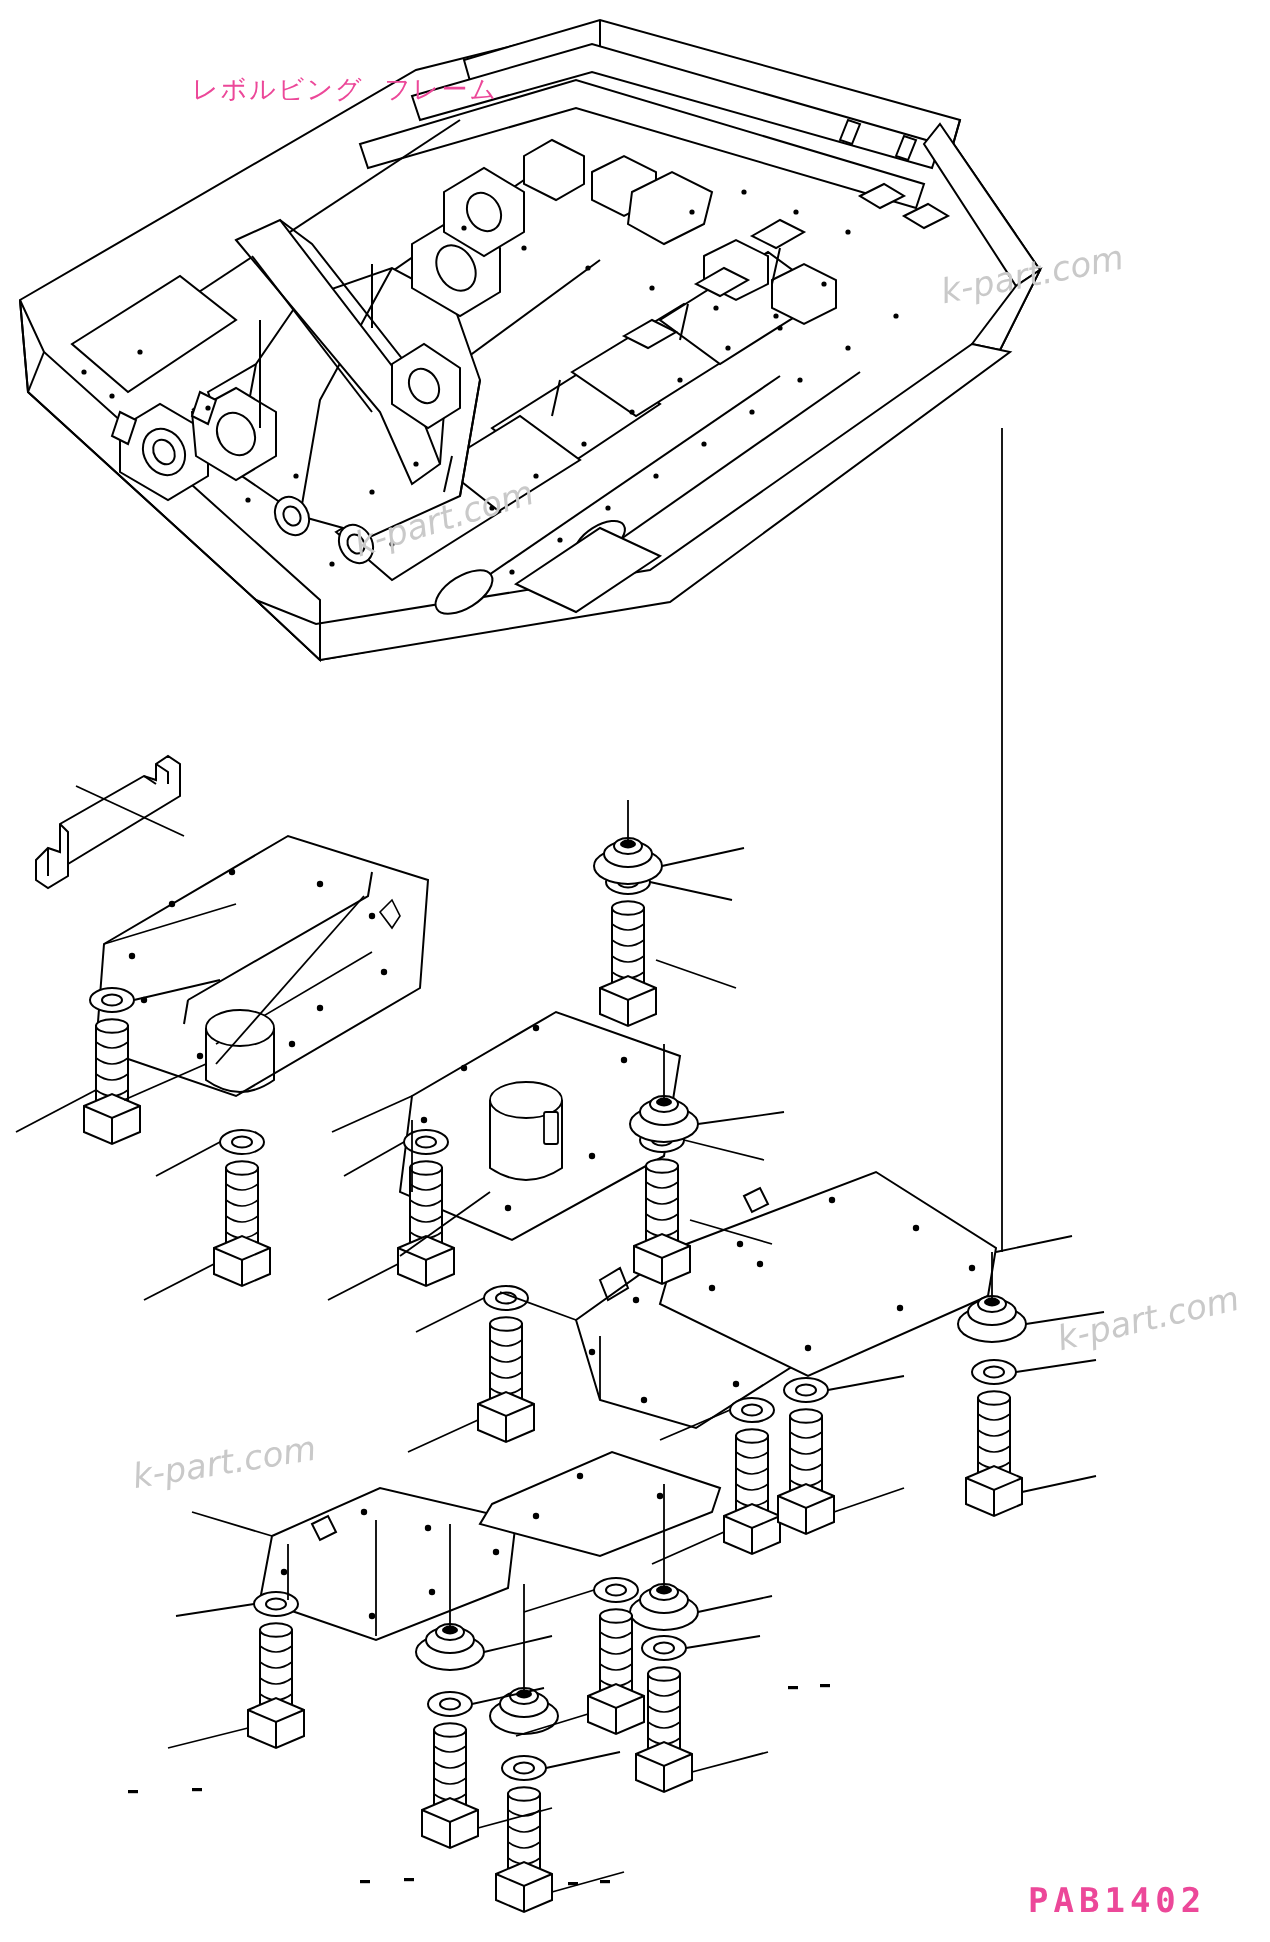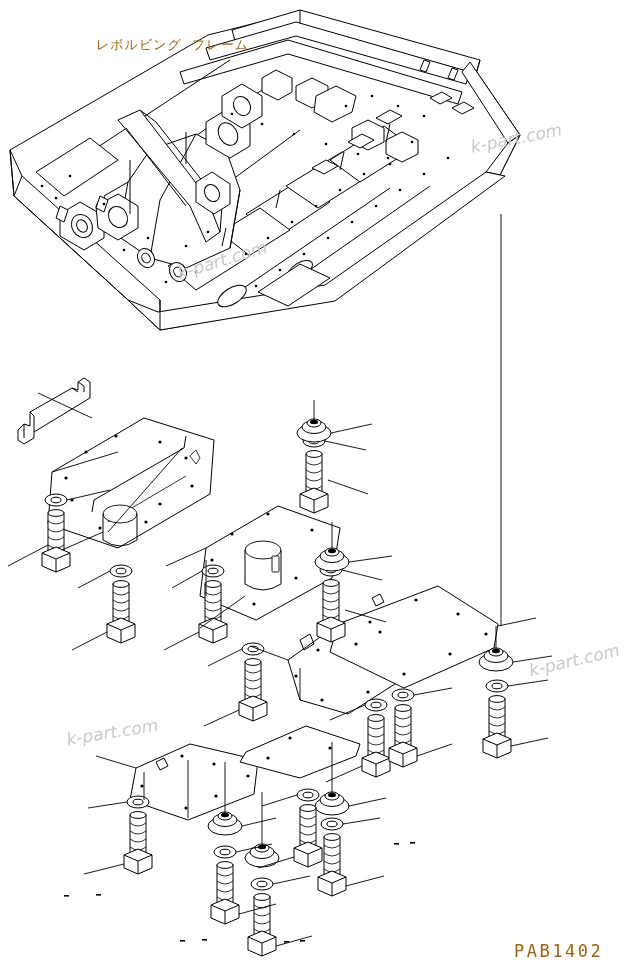--- a/index.html
+++ b/index.html
@@ -8,25 +8,25 @@
        font-family:"DejaVu Sans Mono","Liberation Mono",monospace;}
   #sheet{position:absolute;inset:0;width:635px;height:971px;background:#fff;}
   svg.layer{position:absolute;left:0;top:0;width:635px;height:971px;}
   .ln{fill:none;stroke:#000;stroke-width:1;stroke-linejoin:miter;stroke-linecap:butt;}
   .thin{fill:none;stroke:#000;stroke-width:0.8;}
   .lead{fill:none;stroke:#000;stroke-width:0.9;}
   .wht{fill:#ffffff;stroke:#000;stroke-width:1;}
   .wht2{fill:#ffffff;stroke:#000;stroke-width:0.9;}
   .blk{fill:#000;stroke:none;}
   .dot{fill:#000;stroke:none;}
-  .cap{position:absolute;color:#a16207;white-space:pre;text-align:center;}
+  .cap{position:absolute;color:#ec4899;white-space:pre;text-align:center;}
   #label-jp{left:96px;top:36px;font-size:13px;letter-spacing:1px;
             font-family:"DejaVu Sans","Liberation Sans",sans-serif;}
   #label-en{left:98px;top:58px;font-size:15px;letter-spacing:2.2px;}
-  #partno{left:514px;top:941px;font-size:17px;letter-spacing:2.5px;}
+  #partno{left:514px;top:941px;font-size:17px;letter-spacing:2.5px;font-weight:bold;}
   .wm{position:absolute;color:#c9c9c9;font-size:17px;white-space:nowrap;
       font-family:"DejaVu Sans","Liberation Sans",sans-serif;
       font-style:italic;pointer-events:none;}
   #wm1{left:470px;top:128px;transform:rotate(-11deg);}
   #wm2{left:176px;top:250px;transform:rotate(-17deg);}
   #wm3{left:66px;top:722px;transform:rotate(-9deg);}
   #wm4{left:528px;top:650px;transform:rotate(-13deg);}
 </style>
 </head>
 <body>

